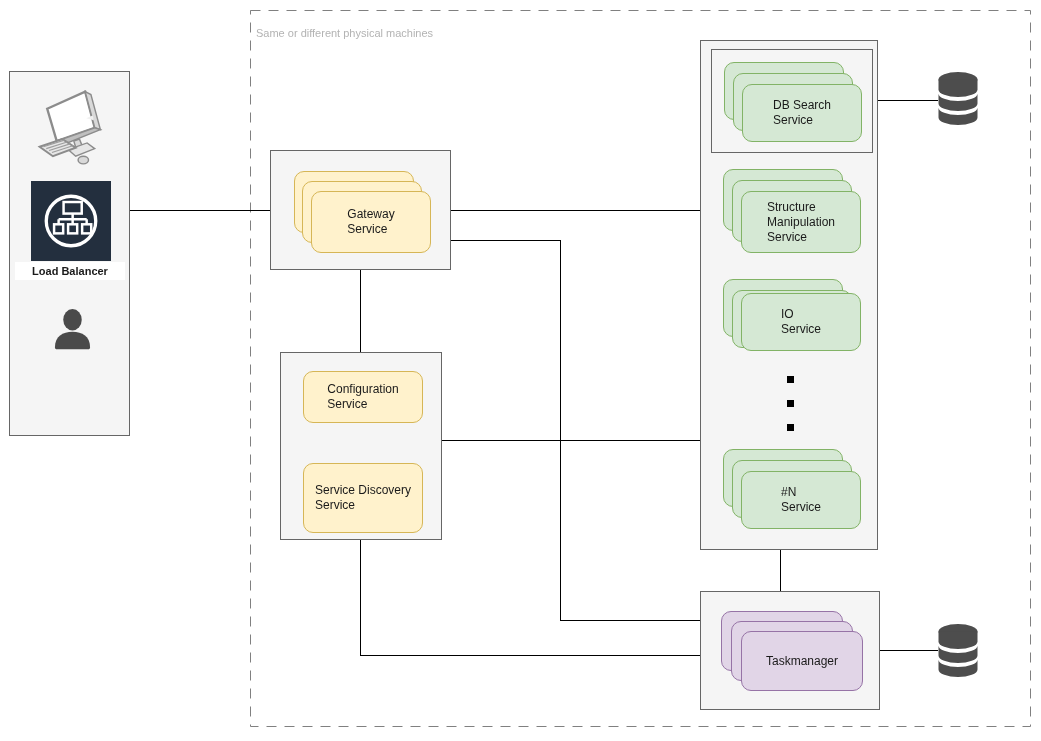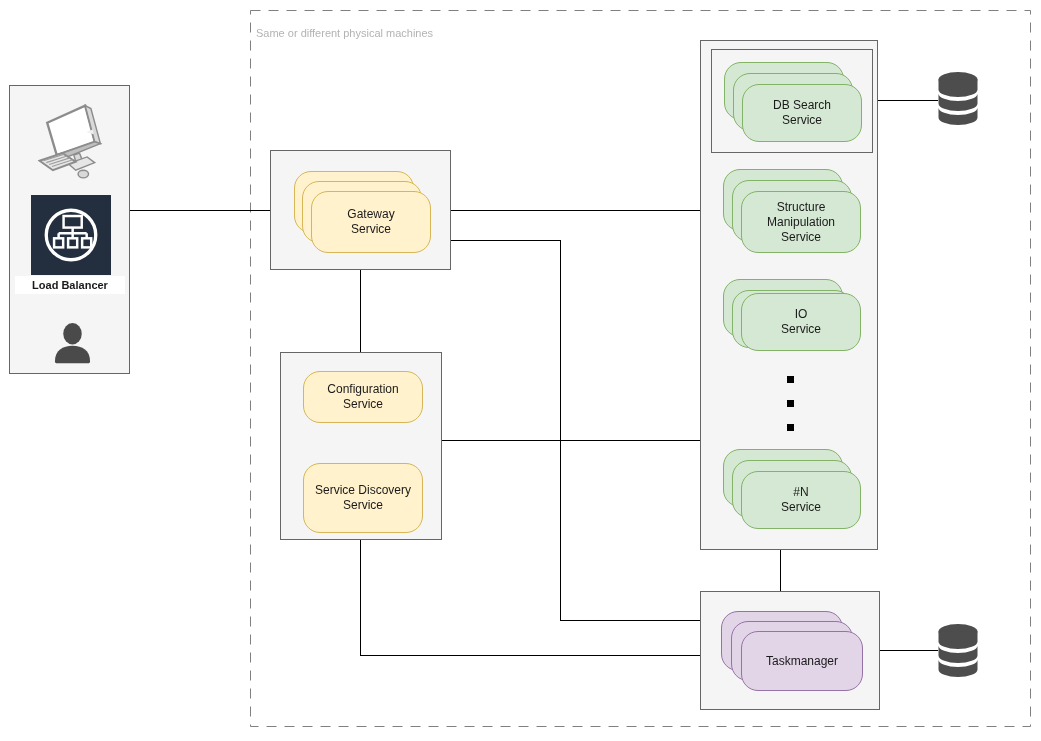--- a/index.html
+++ b/index.html
@@ -12,22 +12,22 @@
   .wire.v { width:1px; }
   .gbox {
     position:absolute; background:#f5f5f5; border:1px solid #666666;
     box-sizing:border-box; z-index:2;
   }
   .subbox {
     position:absolute; background:#f5f5f5; border:1px solid #666666;
     box-sizing:border-box;
   }
   .card {
-    position:absolute; box-sizing:border-box; border:1px solid; border-radius:17px;
-    display:flex; align-items:center; justify-content:center; text-align:center;
+    position:absolute; box-sizing:border-box; border:1px solid; border-radius:10px;
+    display:flex; align-items:center; justify-content:center; 
     white-space:pre-line; font-size:12px; line-height:1.25;
   }
   .yellow { background:#fff2cc; border-color:#d6b656; }
   .green  { background:#d5e8d4; border-color:#82b366; }
   .purple { background:#e1d5e7; border-color:#9673a6; }
   .dot { position:absolute; width:7px; height:7px; background:#000000; }
   .boundary-label {
     position:absolute; left:256px; top:27px; font-size:11px; color:#b3b3b3; z-index:1;
   }
   .lb-tile { position:absolute; left:21px; top:109px; width:80px; height:80px; background:#232f3e;
@@ -55,21 +55,21 @@
   <div class="wire h" style="left:451px;top:240px;width:110px"></div>
   <div class="wire v" style="left:560px;top:240px;height:381px"></div>
   <div class="wire h" style="left:560px;top:620px;width:140px"></div>
   <div class="wire h" style="left:442px;top:440px;width:258px"></div>
   <div class="wire v" style="left:360px;top:540px;height:116px"></div>
   <div class="wire h" style="left:360px;top:655px;width:340px"></div>
   <div class="wire v" style="left:780px;top:550px;height:41px"></div>
   <div class="wire h" style="left:878px;top:100px;width:60px"></div>
   <div class="wire h" style="left:880px;top:650px;width:58px"></div>
 
-  <div class="gbox" style="left:9px;top:85px;width:121px;height:289px">
+  <div class="gbox" style="left:9px;top:71px;width:121px;height:365px">
     <div style="position:absolute;left:22px;top:8px">
       <svg width="76" height="86" viewBox="0 0 80 90">
         <path d="M16 30 L56 12 L66 50 L26 64 Z" fill="#ffffff" stroke="#8c8c8c" stroke-width="2.5"></path>
         <path d="M56 12 L62 15 L72 52 L66 50 Z" fill="#d9d9d9" stroke="#8c8c8c" stroke-width="1.5"></path>
         <path d="M26 64 L66 50 L72 52 L32 68 Z" fill="#bfbfbf" stroke="#8c8c8c" stroke-width="1.5"></path>
         <path d="M57 40 l7 -3 l1 5 z" fill="#f0f0f0"></path>
         <path d="M44 64 L50 62 L54 72 L47 74 Z" fill="#d9d9d9" stroke="#8c8c8c" stroke-width="1.5"></path>
         <path d="M38 73 L58 66 L66 72 L46 80 Z" fill="#e6e6e6" stroke="#8c8c8c" stroke-width="1.5"></path>
         <path d="M8 70 L32 62 L46 71 L22 80 Z" fill="#e6e6e6" stroke="#8c8c8c" stroke-width="2"></path>
         <path d="M12 70 L34 63 M15 72 L37 65 M18 74 L40 67 M21 76 L43 69" stroke="#9e9e9e" stroke-width="1.2" fill="none"></path>

